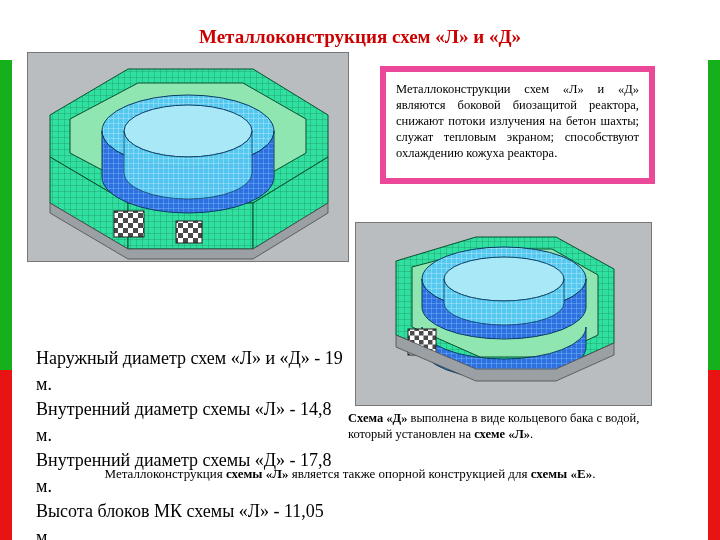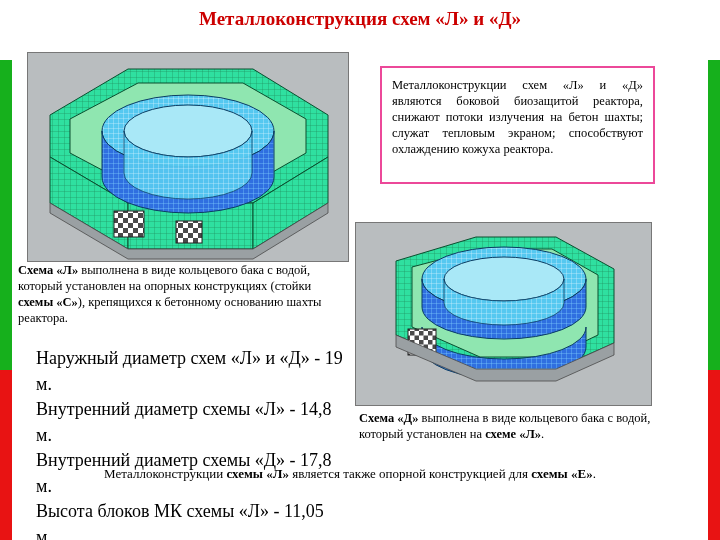--- a/index.html
+++ b/index.html
@@ -44,21 +44,21 @@
     position: absolute;
     right: 0;
     top: 370px;
     width: 12px;
     height: 170px;
     background: #e81313;
   }
 
   .title {
     position: absolute;
-    top: 8px;
+    top: 26px;
     left: 0;
     width: 720px;
     text-align: center;
     font-size: 19px;
     font-weight: bold;
     color: #cc0000;
     font-family: "Liberation Serif", serif;
   }
 
   
@@ -77,21 +77,21 @@
   #img-bottom {
     left: 355px;
     top: 222px;
     width: 295px;
     height: 182px;
   }
 
   
   .textbox {
     position: absolute;
-    border: 2px solid #ec4899;
+    border: 6px solid #ec4899;
     background: #ffffff;
     box-sizing: border-box;
     font-family: "Liberation Serif", serif;
     font-size: 12.5px;
     line-height: 1.28;
     color: #000;
     padding: 6px 8px;
   }
   #box-intro {
     left: 380px;
@@ -115,21 +115,21 @@
     top: 342px;
     width: 320px;
     height: 110px;
     border: none;
     background: transparent;
     padding: 4px 6px;
     font-size: 18px;
     line-height: 1.42;
   }
   #box-d-desc {
-    left: 355px;
+    left: 344px;
     top: 408px;
     width: 300px;
     height: 46px;
     border: none;
     background: transparent;
     padding: 2px 4px;
   }
   #box-footer {
     left: 30px;
     top: 462px;
@@ -232,32 +232,29 @@
       <path d="M66,104 L66,124 A82,32 0 0 0 230,124 L230,104 A82,32 0 0 1 66,104 Z" fill="url(#gridblue2)" stroke="#0b3d63" stroke-width="1"></path>
 
       <rect x="52" y="106" width="28" height="26" fill="url(#checker2)" stroke="#222" stroke-width="1"></rect>
 
       <polygon points="40,112 120,146 200,146 258,120 258,132 200,158 120,158 40,124" fill="#9aa0a3" stroke="#4a4a4a" stroke-width="0.8"></polygon>
     </svg>
   </div>
 
   <div class="textbox" id="box-intro">Металлоконструкции схем «Л» и «Д» являются боковой биозащитой реактора, снижают потоки излучения на бетон шахты; служат тепловым экраном; способствуют охлаждению кожуха реактора.</div>
 
-  <div class="textbox" id="box-l-desc">
-    <b>Схема «Л»</b><span> выполнена в виде кольцевого бака с водой, который установлен на опорных конструкциях (стойки </span><b>схемы «С»</b><span>), крепящихся к бетонному основанию шахты реактора.</span>
-  </div>
 
   <div class="textbox" id="box-dims">
     <div>Наружный диаметр схем «Л» и «Д» - 19 м.</div>
     <div>Внутренний диаметр схемы «Л» - 14,8 м.</div>
     <div>Внутренний диаметр схемы «Д» - 17,8 м.</div>
     <div>Высота блоков МК схемы «Л» - 11,05 м.</div>
   </div>
 
   <div class="textbox" id="box-d-desc">
     <b>Схема «Д»</b><span> выполнена в виде кольцевого бака с водой, который установлен на </span><b>схеме «Л»</b><span>.</span>
   </div>
 
   <div class="textbox" id="box-footer">
-    <span>Металлоконструкции </span><b>схемы «Л»</b><span> является также опорной конструкцией для </span><b>схемы «Е»</b><span>.</span>
+    <span>Металлоконструкция </span><b>схемы «Л»</b><span> является также опорной конструкцией для </span><b>схемы «Е»</b><span>.</span>
   </div>
 
 </div>
 
 </body></html>

